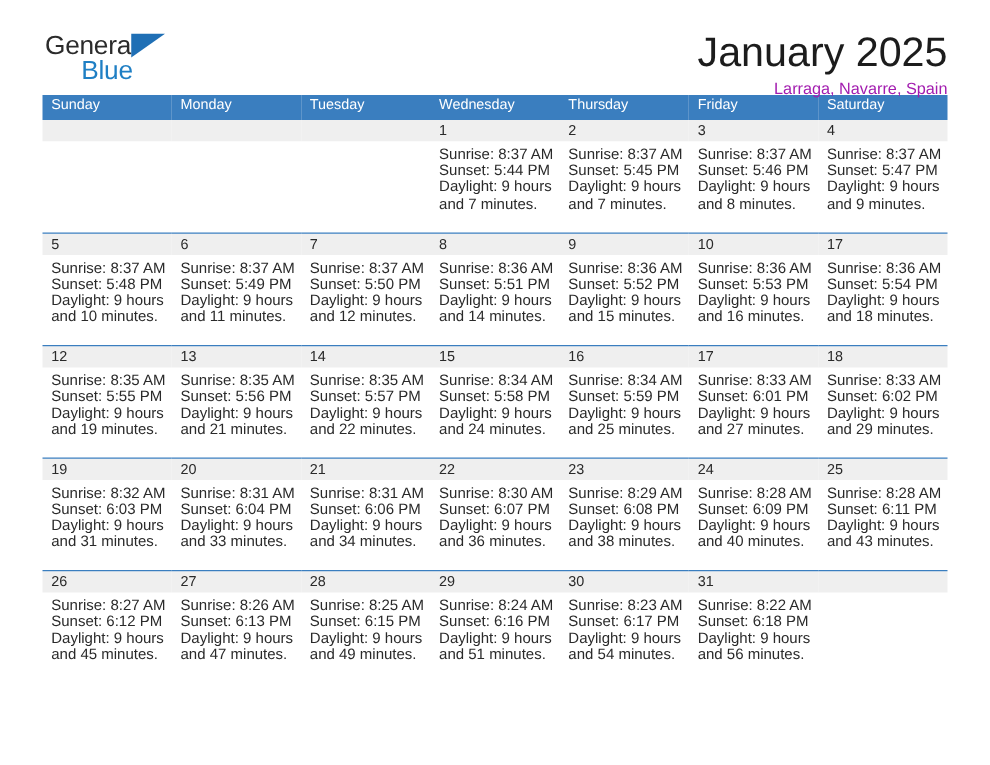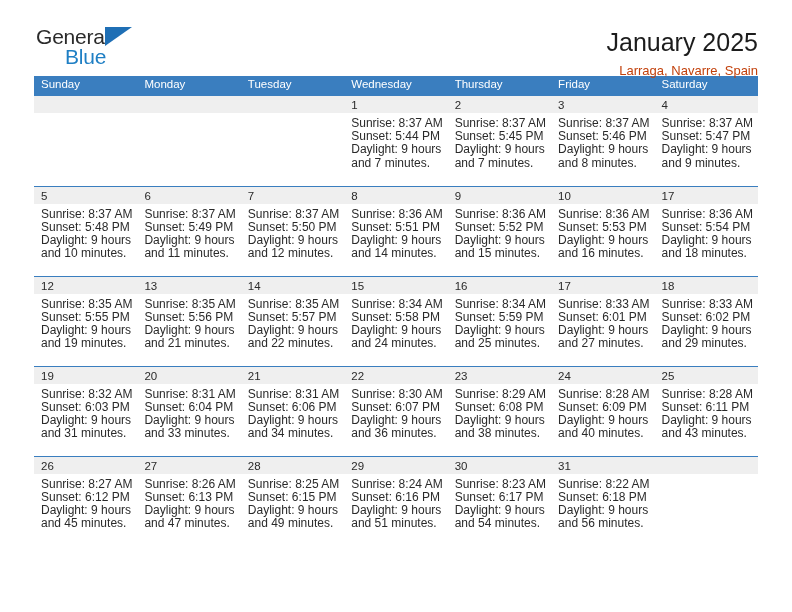--- a/index.html
+++ b/index.html
@@ -60,29 +60,29 @@
     width: 0;
     height: 0;
     border-left: 27px solid #1f6fb5;
     border-bottom: 19px solid transparent;
   }
   .title-block {
     text-align: right;
     padding-top: 1px;
   }
   .cal-title {
-    font-size: 25px;
+    font-size: 33px;
     color: #1c1c1c;
     line-height: 30px;
     font-weight: normal;
     margin: 0;
   }
   .cal-subtitle {
     font-size: 13px;
-    color: #c2410c;
+    color: #a21caf;
     line-height: 18px;
     margin: 5px 0 0 0;
   }
 
   
   .calendar {
     width: 724px;
     border-collapse: collapse;
     table-layout: fixed;
     margin-top: 4px;

